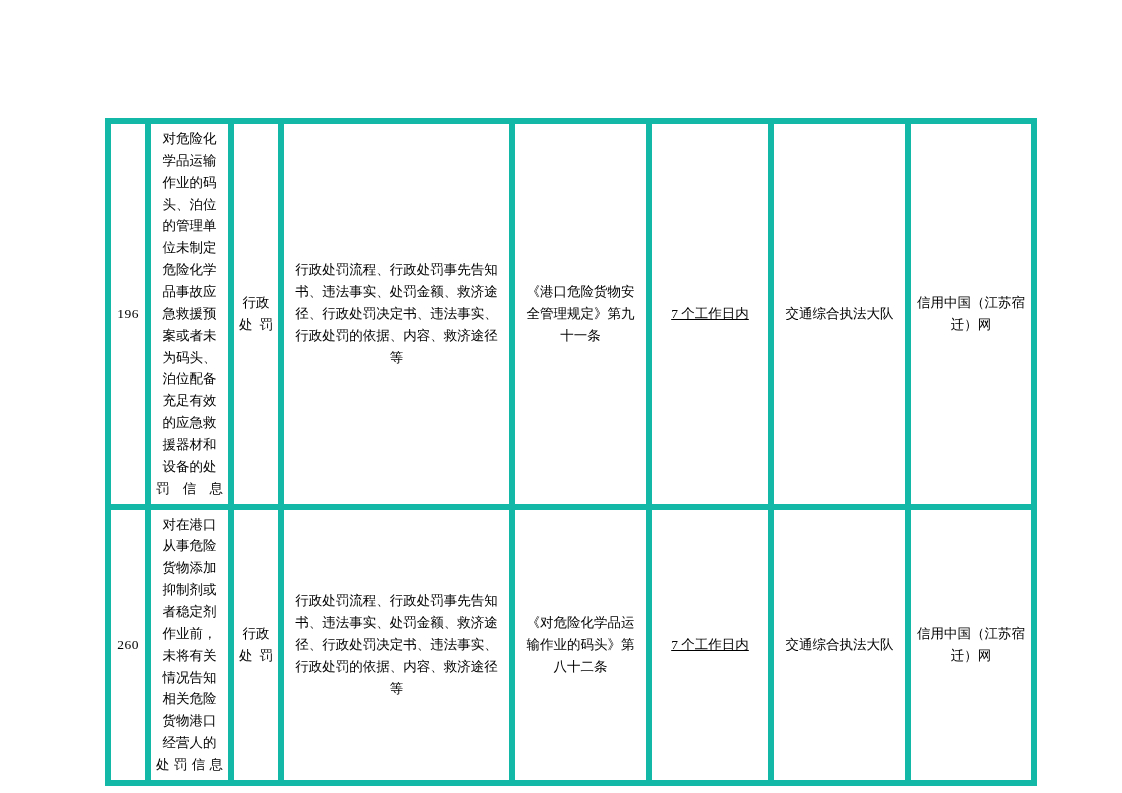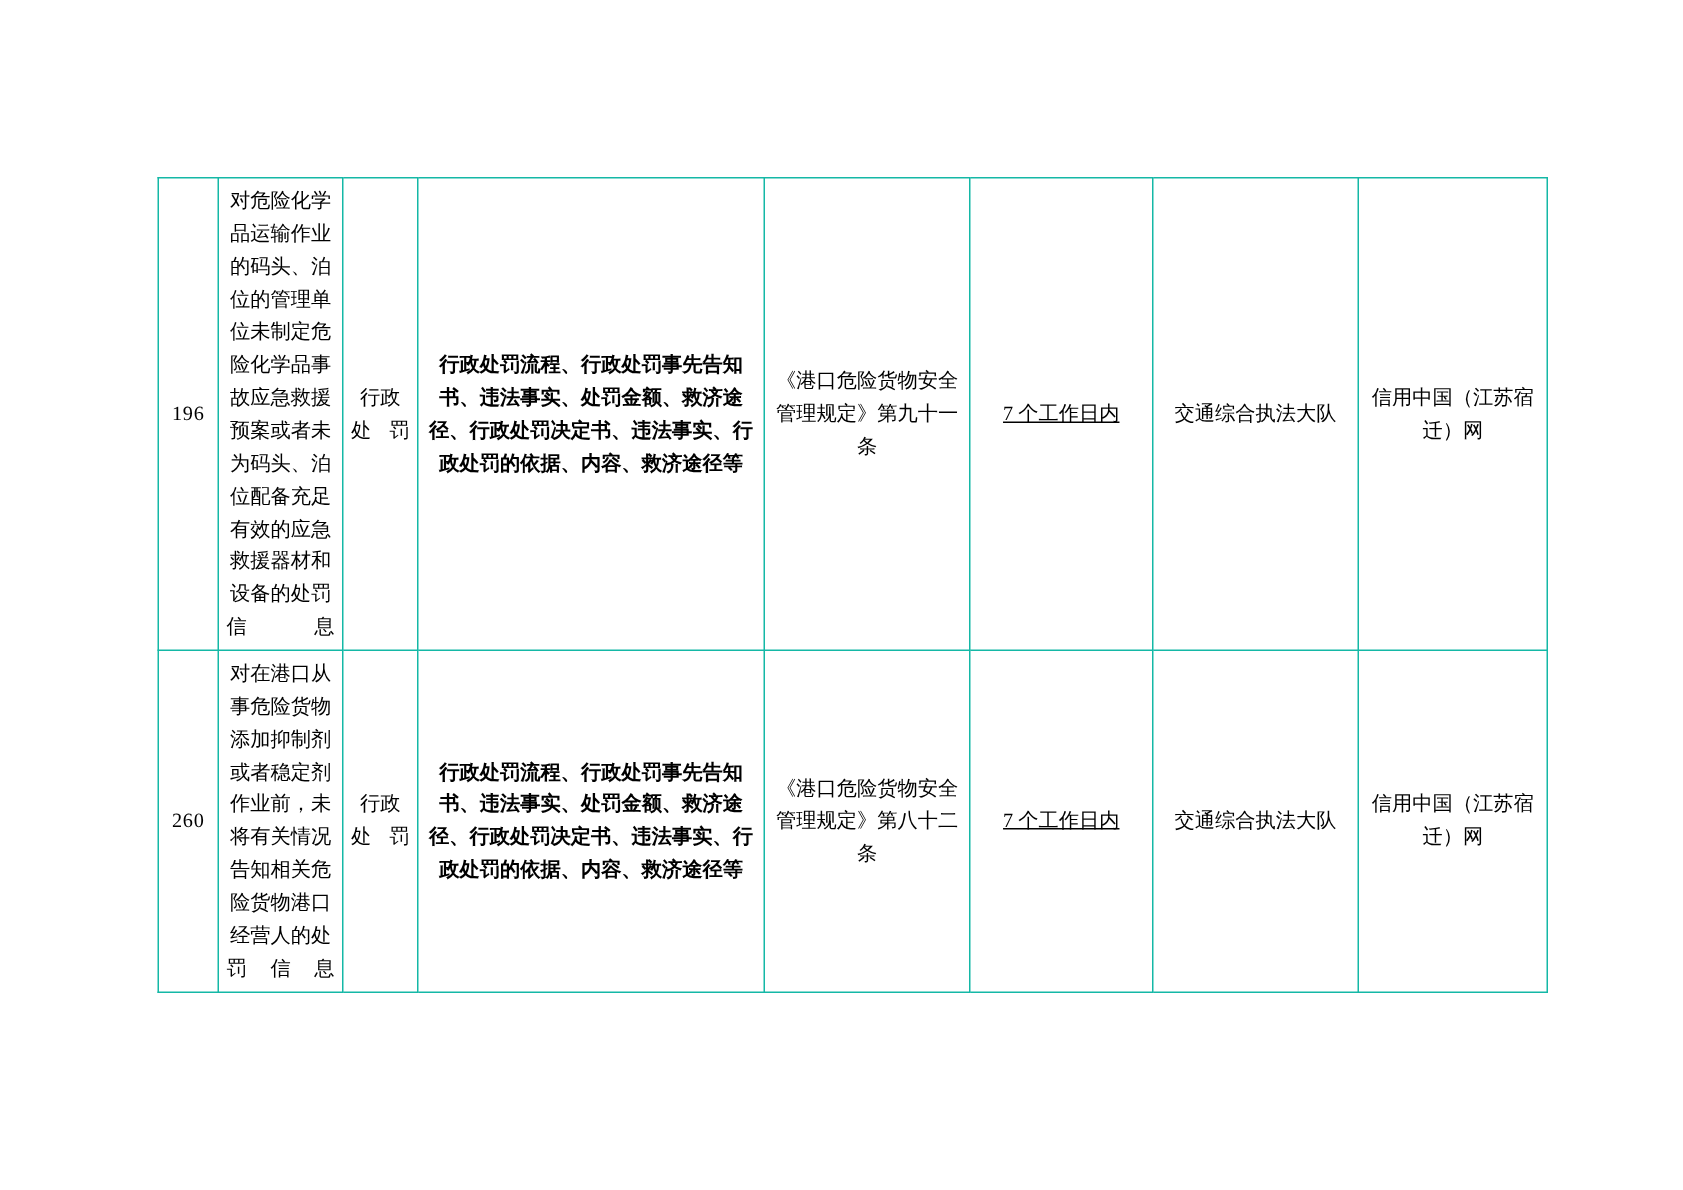--- a/index.html
+++ b/index.html
@@ -28,21 +28,21 @@
     left: 105px;
     top: 118px;
     width: 926px;
   }
   table.doc-table {
     border-collapse: collapse;
     width: 926px;
     table-layout: fixed;
   }
   table.doc-table td {
-    border: 1px solid #14b8a6;
+    border: 6px solid #14b8a6;
     vertical-align: middle;
     padding: 4px 5px;
     font-size: 13.5px;
     line-height: 1.62;
     text-align: center;
     font-family: "Liberation Serif", "DejaVu Serif", serif;
   }
   
   col.c-index   { width: 40px; }
   col.c-name    { width: 83px; }
@@ -69,21 +69,20 @@
     text-align-last: justify;
     padding: 6px 7px;
     font-size: 13.5px;
     line-height: 1.72;
   }
   td.content-cell {
     text-align: justify;
     text-align-last: center;
     padding: 6px 12px;
     line-height: 1.72;
-    font-weight: bold;
   }
   td.basis-cell {
     text-align: justify;
     text-align-last: center;
     padding: 6px 16px;
     line-height: 1.72;
   }
   td.days-cell {
     padding: 6px 10px;
     text-align: left;
@@ -128,21 +127,21 @@
           <td class="basis-cell">《港口危险货物安全管理规定》第九十一条</td>
           <td class="days-cell">7 个工作日内</td>
           <td class="dept-cell">交通综合执法大队</td>
           <td class="site-cell">信用中国（江苏宿迁）网</td>
         </tr>
         <tr class="row-240">
           <td class="index-cell">260</td>
           <td class="name-cell">对在港口从事危险货物添加抑制剂或者稳定剂作业前，未将有关情况告知相关危险货物港口经营人的处罚信息</td>
           <td class="type-cell">行政处罚</td>
           <td class="content-cell">行政处罚流程、行政处罚事先告知书、违法事实、处罚金额、救济途径、行政处罚决定书、违法事实、行政处罚的依据、内容、救济途径等</td>
-          <td class="basis-cell">《港口危险货物安全管理规定》第八十二条</td>
+          <td class="basis-cell">《对危险化学品运输作业的码头》第八十二条</td>
           <td class="days-cell">7 个工作日内</td>
           <td class="dept-cell">交通综合执法大队</td>
           <td class="site-cell">信用中国（江苏宿迁）网</td>
         </tr>
       </tbody>
     </table>
   </div>
 </div>
 
 </body></html>

